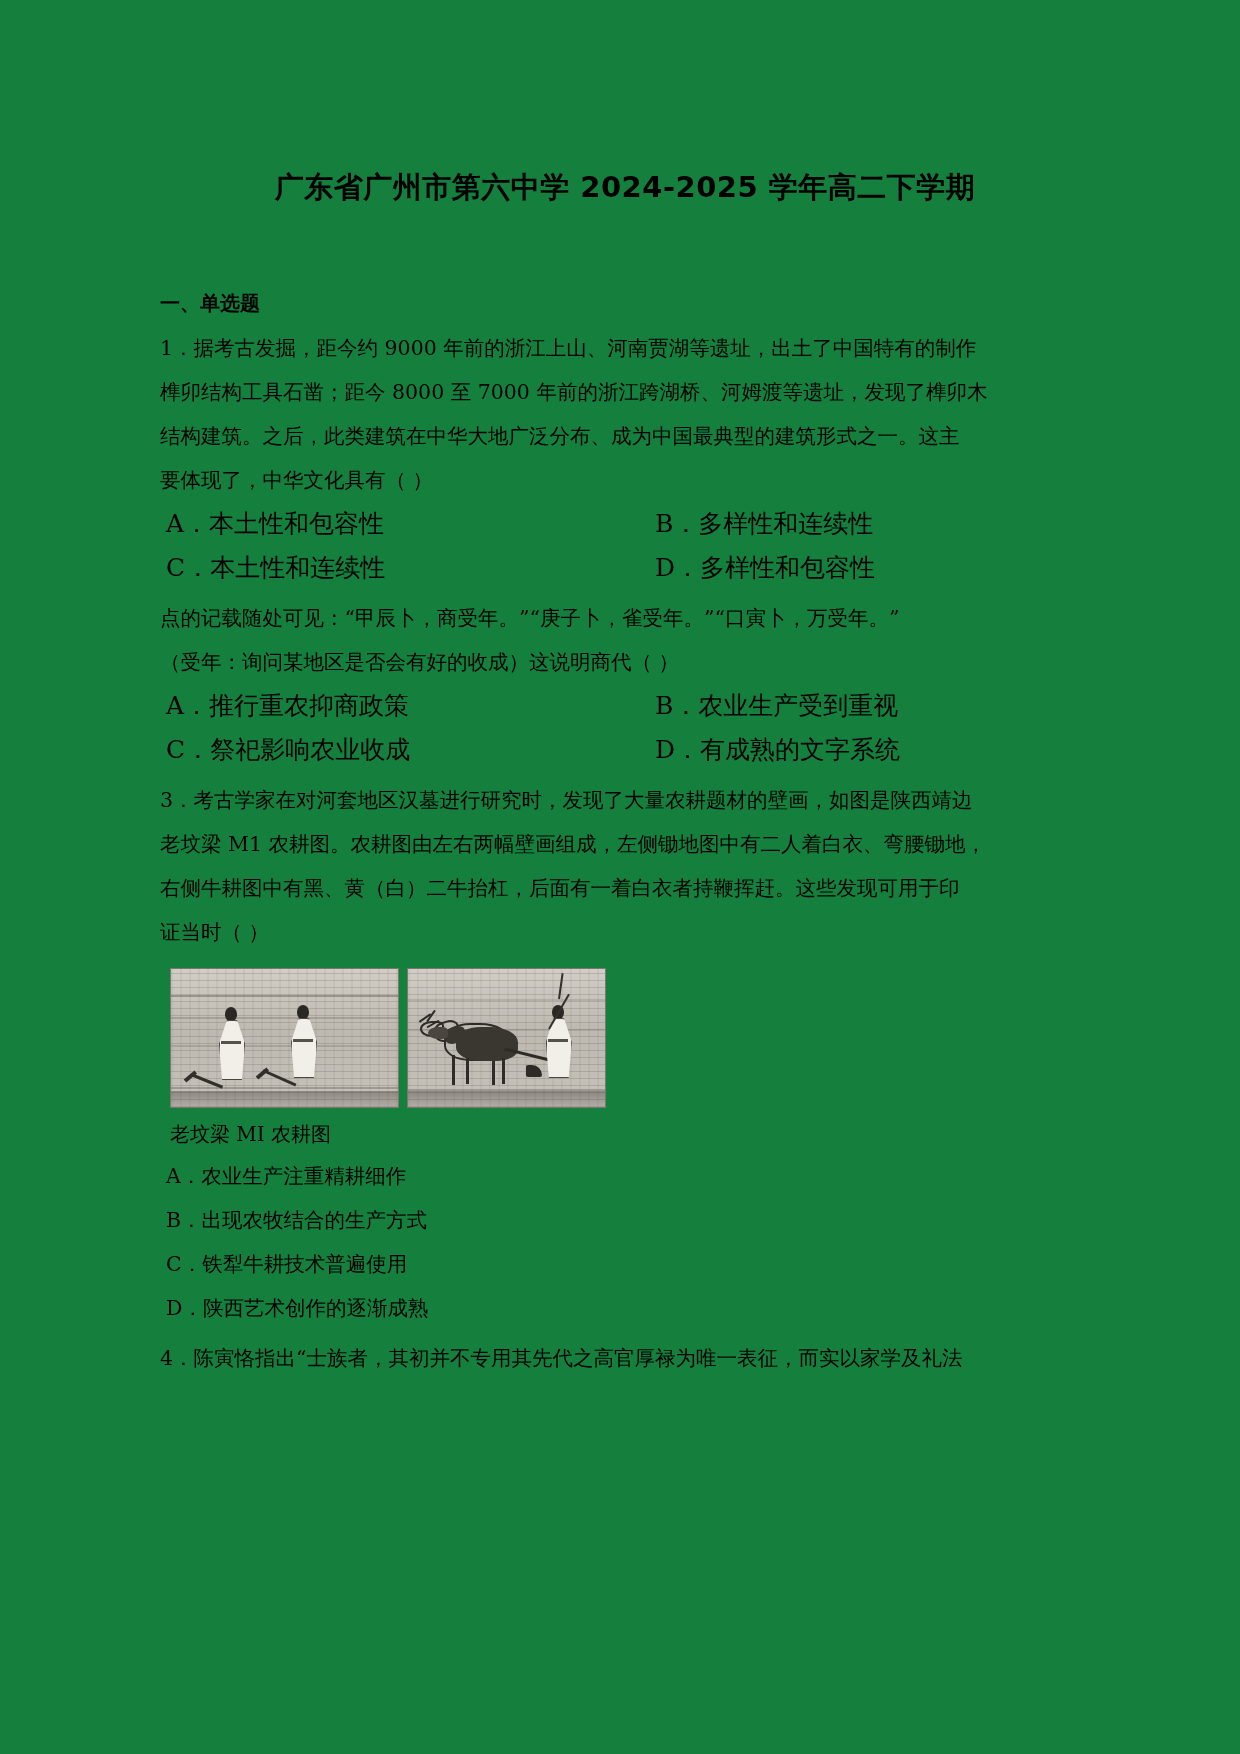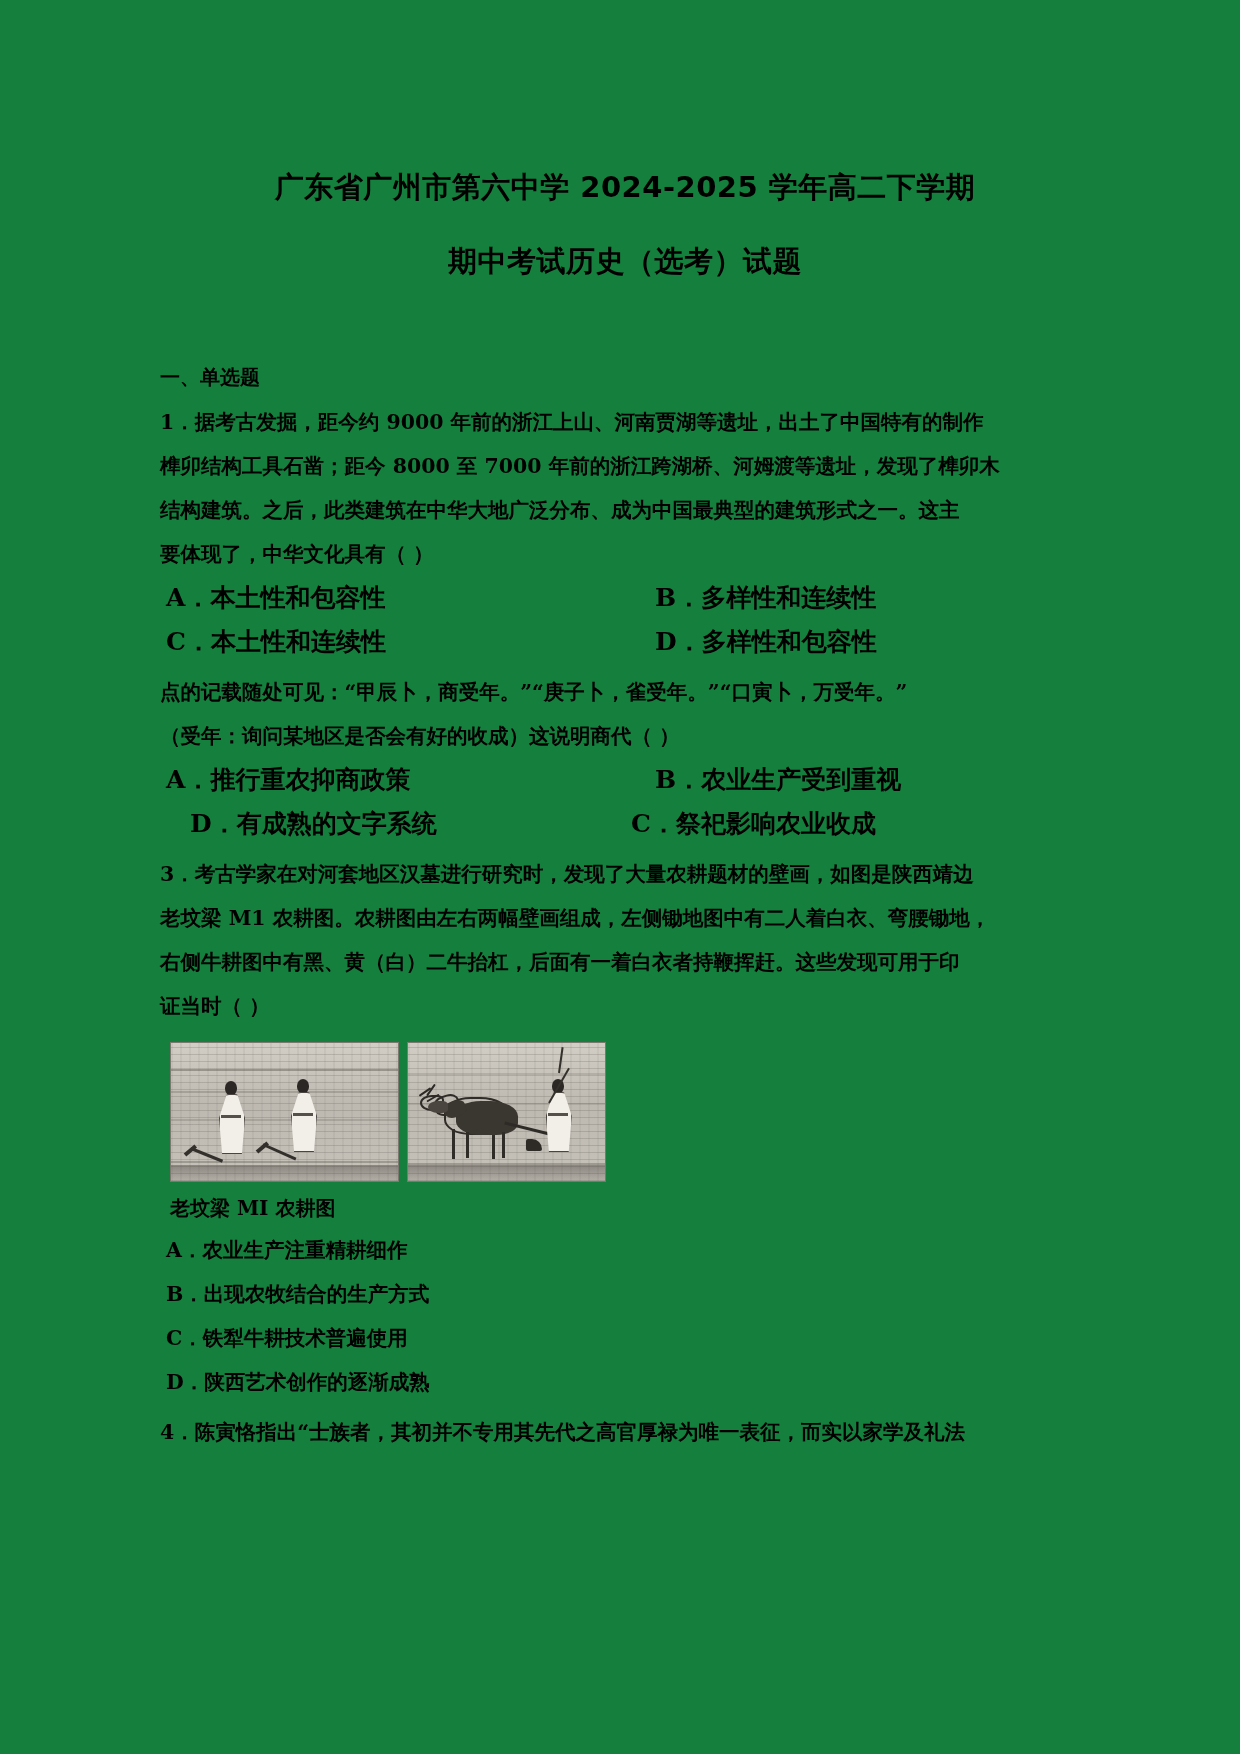--- a/index.html
+++ b/index.html
@@ -49,21 +49,20 @@
   }
   .q-text {
     font-size: 20.5px;
     line-height: 44px;
     text-align: justify;
     text-justify: inter-ideograph;
     margin: 0;
   }
   .q-block {
     margin-top: 6px;
-    font-weight: bold;
   }
   .opt-row {
     display: flex;
     font-size: 25px;
     line-height: 44px;
   }
   .opt-col {
     width: 50%;
     box-sizing: border-box;
   }
@@ -197,21 +196,20 @@
   }
 </style>
 </head>
 <body>
 
 <div class="page">
   <div class="content">
 
     <div class="title-block">
       <div class="title-line">广东省广州市第六中学 2024-2025 学年高二下学期</div>
-      <div class="title-line">期中考试历史（选考）试题</div>
     </div>
 
     <div class="section-heading">一、单选题</div>
 
     <div class="q-block">
       <p class="q-text">1．据考古发掘，距今约 9000 年前的浙江上山、河南贾湖等遗址，出土了中国特有的制作</p>
       <p class="q-text">榫卯结构工具石凿；距今 8000 至 7000 年前的浙江跨湖桥、河姆渡等遗址，发现了榫卯木</p>
       <p class="q-text">结构建筑。之后，此类建筑在中华大地广泛分布、成为中国最典型的建筑形式之一。这主</p>
       <p class="q-text">要体现了，中华文化具有（    ）</p>
       <div class="opt-row">
@@ -225,22 +223,22 @@
     </div>
 
     <div class="q-block">
       <p class="q-text">点的记载随处可见：“甲辰卜，商受年。”“庚子卜，雀受年。”“口寅卜，万受年。”</p>
       <p class="q-text">（受年：询问某地区是否会有好的收成）这说明商代（    ）</p>
       <div class="opt-row">
         <div class="opt-col left">A．推行重农抑商政策</div>
         <div class="opt-col right">B．农业生产受到重视</div>
       </div>
       <div class="opt-row">
+        <div class="opt-col left">C．祭祀影响农业收成</div>
         <div class="opt-col right">D．有成熟的文字系统</div>
-        <div class="opt-col left">C．祭祀影响农业收成</div>
       </div>
     </div>
 
     <div class="q-block">
       <p class="q-text">3．考古学家在对河套地区汉墓进行研究时，发现了大量农耕题材的壁画，如图是陕西靖边</p>
       <p class="q-text">老坟梁 M1 农耕图。农耕图由左右两幅壁画组成，左侧锄地图中有二人着白衣、弯腰锄地，</p>
       <p class="q-text">右侧牛耕图中有黑、黄（白）二牛抬杠，后面有一着白衣者持鞭挥赶。这些发现可用于印</p>
       <p class="q-text">证当时（    ）</p>
 
       <div class="figure">

